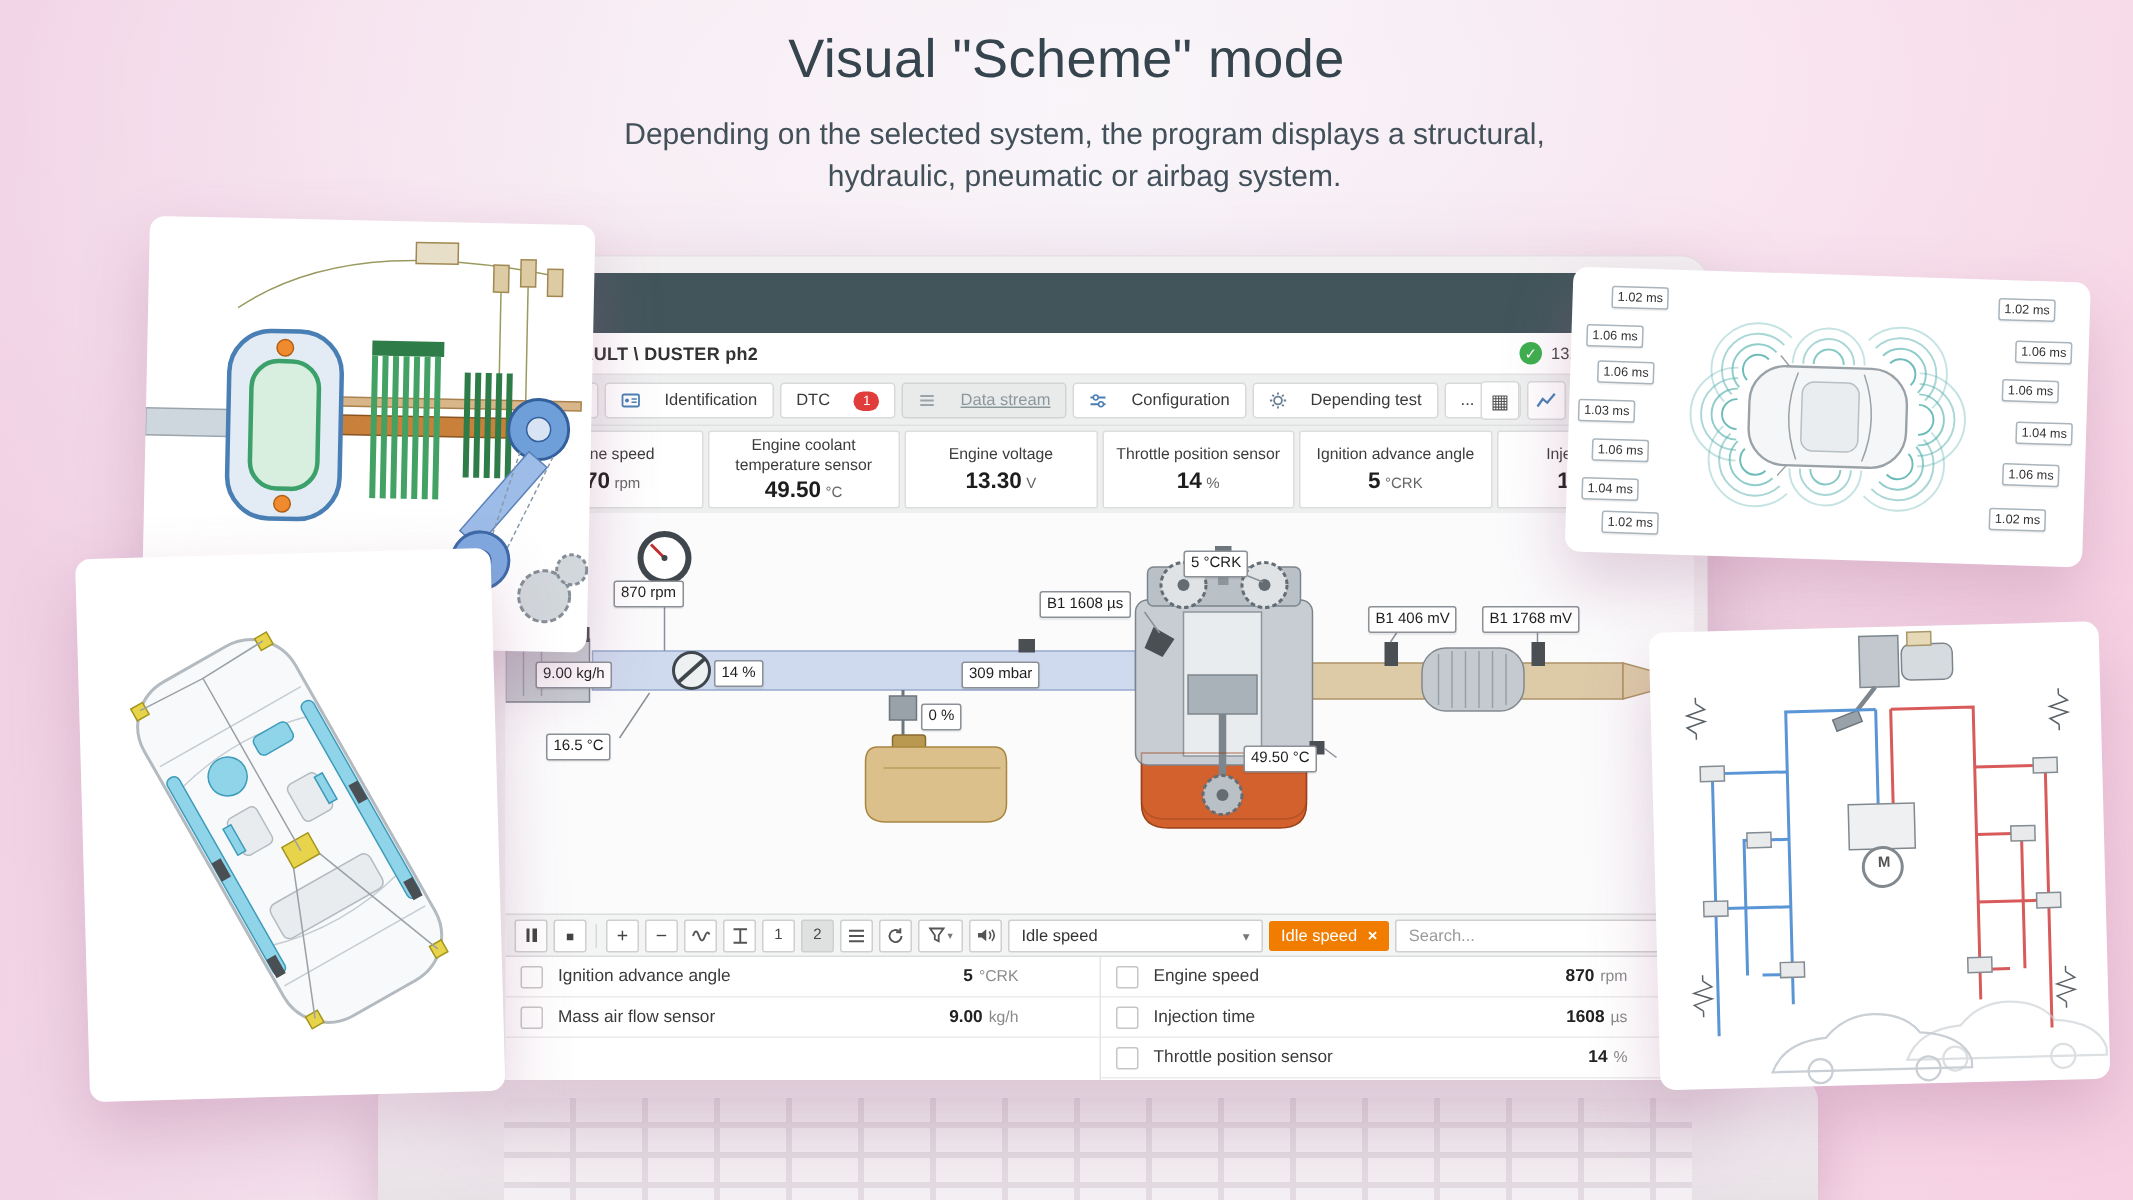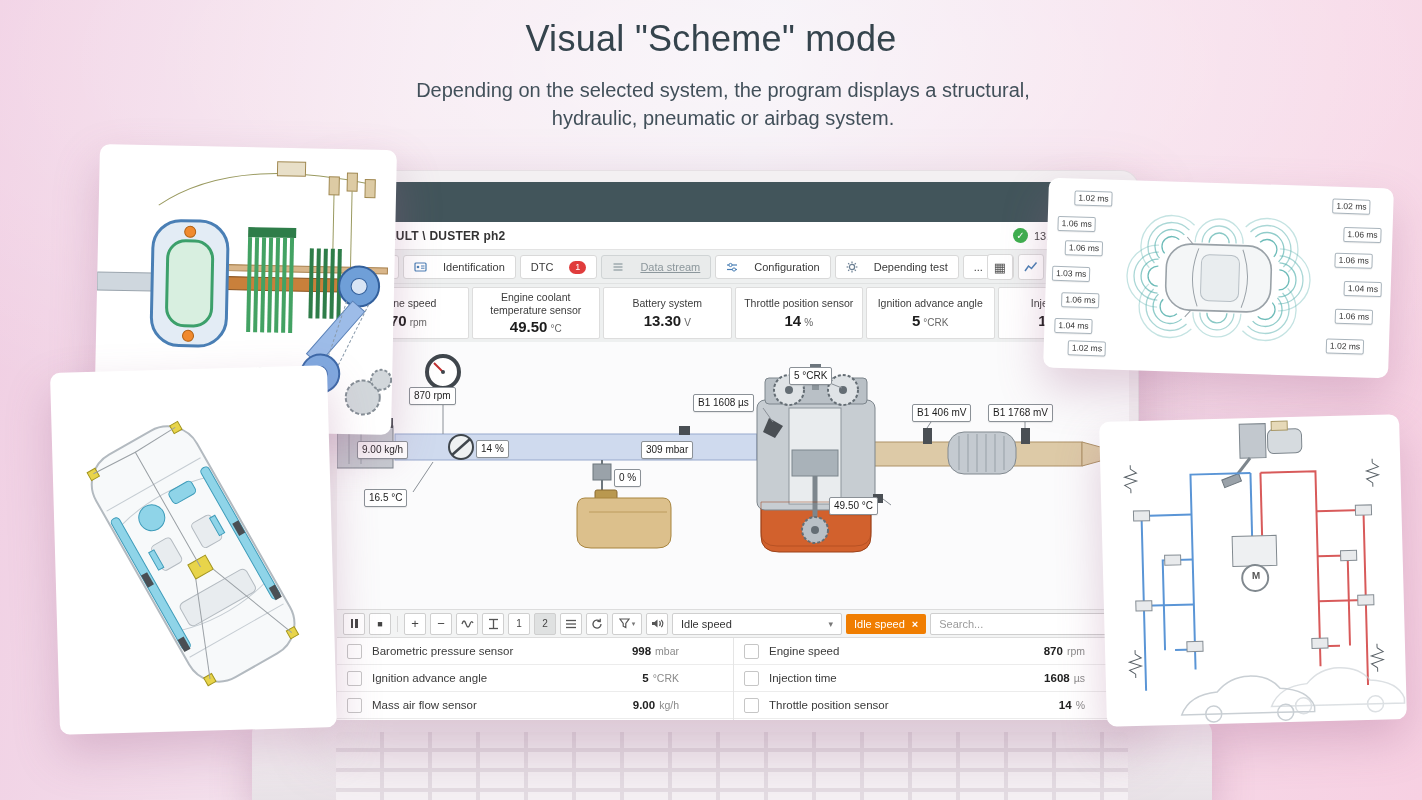--- a/index.html
+++ b/index.html
@@ -206,21 +206,21 @@
       <div class="paramrow">
         <div class="pcard">
           <div class="pcname">Engine speed</div>
           <div class="pcval"><span>870</span><span class="pcunit">rpm</span></div>
         </div>
         <div class="pcard">
           <div class="pcname">Engine coolant temperature sensor</div>
           <div class="pcval"><span>49.50</span><span class="pcunit">°C</span></div>
         </div>
         <div class="pcard">
-          <div class="pcname">Battery system</div>
+          <div class="pcname">Engine voltage</div>
           <div class="pcval"><span>13.30</span><span class="pcunit">V</span></div>
         </div>
         <div class="pcard">
           <div class="pcname">Throttle position sensor</div>
           <div class="pcval"><span>14</span><span class="pcunit">%</span></div>
         </div>
         <div class="pcard">
           <div class="pcname">Ignition advance angle</div>
           <div class="pcval"><span>5</span><span class="pcunit">°CRK</span></div>
         </div>
@@ -374,25 +374,20 @@
         </div>
         <div class="ttag">
           <span>Idle speed</span>
           <span style="font-weight:bold;">×</span>
         </div>
         <input class="tsearch" type="text" placeholder="Search..." style="">
       </div>
 
       <div class="dtable">
         <div class="thalf l">
-          <div class="trow">
-            <span class="chk"></span>
-            <span class="tname">Barometric pressure sensor</span>
-            <span class="vwrap"><span class="tval">998</span><span class="tunit">mbar</span></span>
-          </div>
           <div class="trow">
             <span class="chk"></span>
             <span class="tname">Ignition advance angle</span>
             <span class="vwrap"><span class="tval">5</span><span class="tunit">°CRK</span></span>
           </div>
           <div class="trow">
             <span class="chk"></span>
             <span class="tname">Mass air flow sensor</span>
             <span class="vwrap"><span class="tval">9.00</span><span class="tunit">kg/h</span></span>
           </div>

